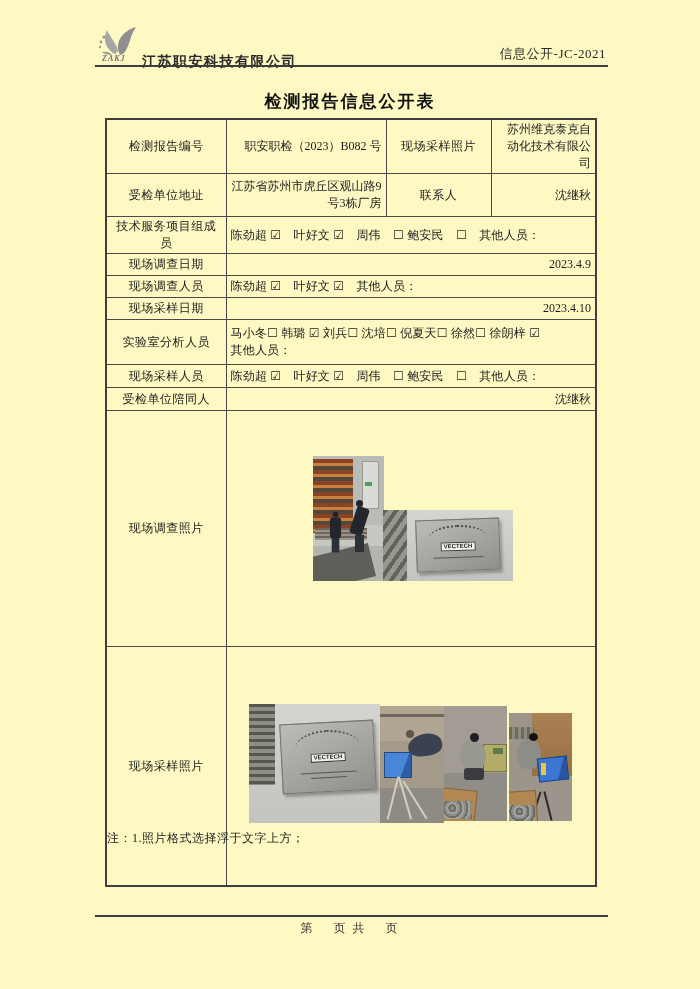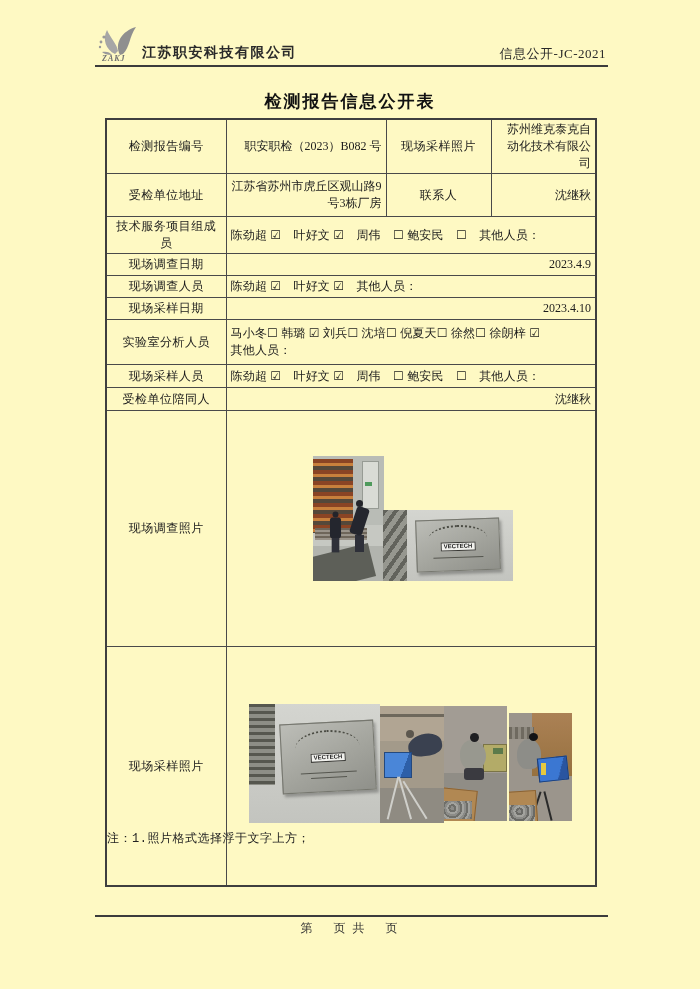--- a/index.html
+++ b/index.html
@@ -6,21 +6,21 @@
   body{
     width:700px;height:989px;background:#ffffff;position:relative;
     font-family:"Liberation Serif","DejaVu Serif",serif;color:#1d1d1d;
   }
   .page{position:absolute;inset:0;background:#fef9c3;}
 
   
   .logo{position:absolute;left:96px;top:25px;width:46px;height:42px;}
   .logo svg{display:block;}
   .logo-text{position:absolute;left:6px;top:29px;font-size:8px;font-style:italic;font-weight:bold;color:#6f6f6f;letter-spacing:1px;}
-  .company-name{position:absolute;left:142px;top:44px;font-size:14px;font-weight:bold;letter-spacing:1.5px;color:#2a2a2a;}
+  .company-name{position:absolute;left:142px;top:53px;font-size:14px;font-weight:bold;letter-spacing:1.5px;color:#2a2a2a;}
   .doc-code{position:absolute;right:94px;top:45px;font-size:13px;letter-spacing:.5px;color:#2a2a2a;}
   .header-rule{position:absolute;left:95px;top:65px;width:513px;height:2px;background:#3c3c3c;}
 
   
   .title{position:absolute;left:0;top:90px;width:700px;text-align:center;
     font-size:17px;font-weight:bold;letter-spacing:2px;margin:0;color:#111;}
 
   
   table.info{position:absolute;left:105px;top:118px;width:490px;border-collapse:collapse;table-layout:fixed;
     border:2px solid #3f3f3f;}
@@ -100,21 +100,21 @@
   .phF .box{position:absolute;right:4px;top:44px;width:28px;height:22px;background:linear-gradient(110deg,#3b77d2 0 72%,#2a55a0 72%);border:1px solid #1d3f78;transform:rotate(-6deg);}
   .phF .ylabel{position:absolute;right:26px;top:50px;width:5px;height:12px;background:#e6c93f;}
   .phF .tleg{position:absolute;width:2px;height:30px;background:#2a2a2a;}
   .phF .tg1{left:26px;top:78px;transform:rotate(18deg);}
   .phF .tg2{left:38px;top:78px;transform:rotate(-14deg);}
   .phF .pbox{position:absolute;left:-4px;bottom:-2px;width:30px;height:30px;background:#b18853;border:1px solid #8a6335;transform:rotate(-4deg);}
   .phF .parts{position:absolute;left:0;bottom:0;width:26px;height:16px;
     background:repeating-radial-gradient(circle at 40% 40%,#8c8c88 0 2px,#6a6a66 2px 4px,#a3a39e 4px 6px);}
 
   
-  .note{position:absolute;left:107px;top:830px;font-size:12px;letter-spacing:.5px;color:#222;font-family:Liberation Mono, monospace;}
+  .note{position:absolute;left:107px;top:830px;font-size:12px;letter-spacing:.5px;color:#222;}
   .footer-rule{position:absolute;left:95px;top:915px;width:513px;height:2px;background:#3c3c3c;}
   .footer-text{position:absolute;left:0;top:920px;width:700px;text-align:center;font-size:12px;letter-spacing:2px;color:#333;}
 </style>
 </head>
 <body>
 
 <div class="page">
 
   <div class="logo">
     <svg width="46" height="42" viewBox="0 0 46 42">

